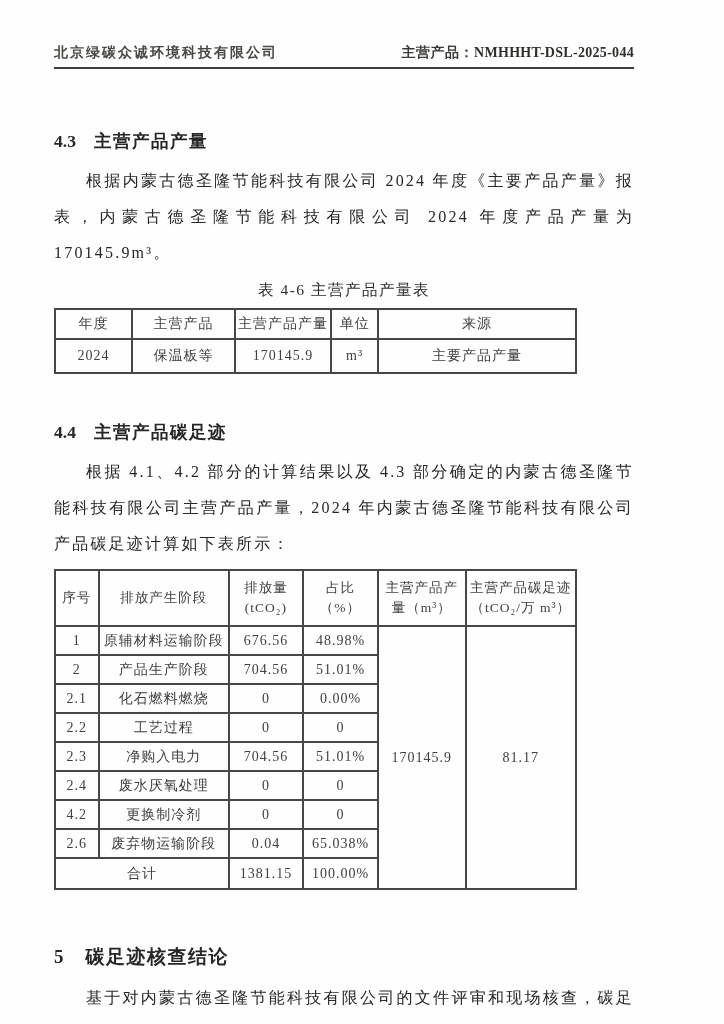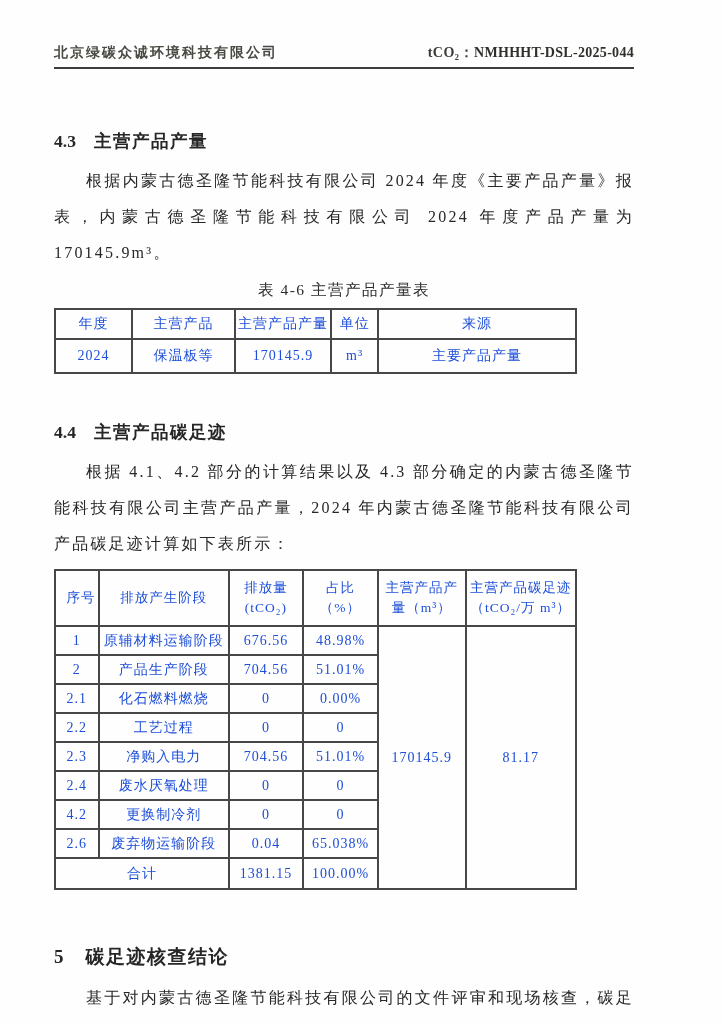--- a/index.html
+++ b/index.html
@@ -52,54 +52,54 @@
     margin-top:9px;
     text-align:center;
     font-size:15.5px;letter-spacing:1.5px;color:#2b2b2b;
   }
   
   table{
     border-collapse:collapse;
     margin-top:7px;
     width:523px;
     table-layout:fixed;
-    font-size:14px;color:#1d4ed8;
+    font-size:14px;color:#404040;
   }
   th,td{
     border:2px solid #474747;
     text-align:center;vertical-align:middle;
     padding:1px 2px;
     letter-spacing:1px;
     font-weight:normal;
     overflow:hidden;
   }
   .t46 .hrow{height:30px;}
   .t46 .brow{height:34px;}
   .t46 .c0{width:14.5%;} .t46 .c1{width:19.7%;} .t46 .c2{width:18.4%;}
   .t46 .c3{width:8.4%;}  .t46 .c4{width:39%;}
   .t47 th{white-space:pre-line;line-height:20px;font-size:13.5px;}
   .t47 .hrow{height:56px;}
   .t47 .brow{height:29px;}
   .t47 .trow{height:31px;}
-  .t47 .c0{width:7.8%;text-align:right;}  .t47 .c1{width:25.6%;border-radius:12px;} .t47 .c2{width:14%;}
+  .t47 .c0{width:7.8%;}  .t47 .c1{width:25.6%;border-radius:12px;} .t47 .c2{width:14%;}
   .t47 .c3{width:14.3%;} .t47 .c4{width:16.8%;} .t47 .c5{width:21.5%;}
   
   .page-num{
     margin-top:14px;text-align:left;
     font-size:13.5px;color:#0c4a6e;
   }
 </style>
 </head>
 <body>
 
 <div class="page">
 
   <div class="doc-header">
     <span class="company">北京绿碳众诚环境科技有限公司</span>
-    <span class="fileno"><span>tCO₂：</span><b>NMHHHT-DSL-2025-044</b></span>
+    <span class="fileno"><span>主营产品：</span><b>NMHHHT-DSL-2025-044</b></span>
   </div>
 
   <div class="sec-heading h43">
     <span class="num">4.3</span>
     <span>主营产品产量</span>
   </div>
 
   <p class="para">根据内蒙古德圣隆节能科技有限公司 2024 年度《主要产品产量》报表，内蒙古德圣隆节能科技有限公司 2024 年度产品产量为 170145.9m³。</p>
 
   <div class="tbl-caption">表 4-6 主营产品产量表</div>

